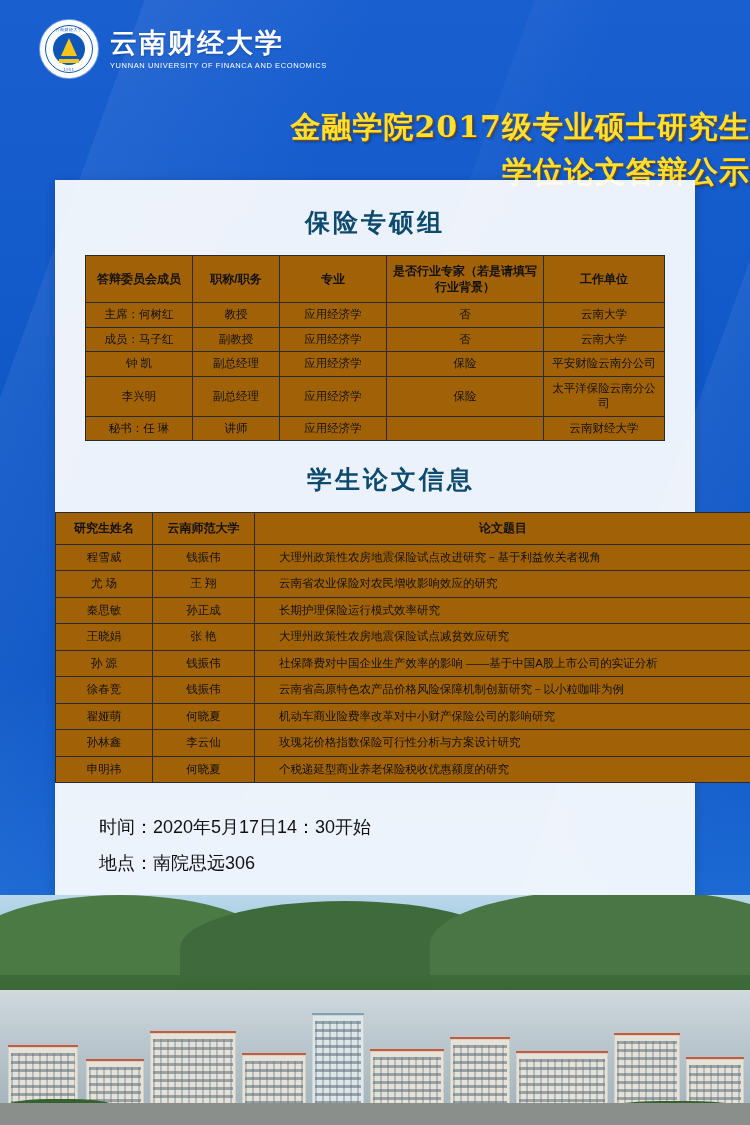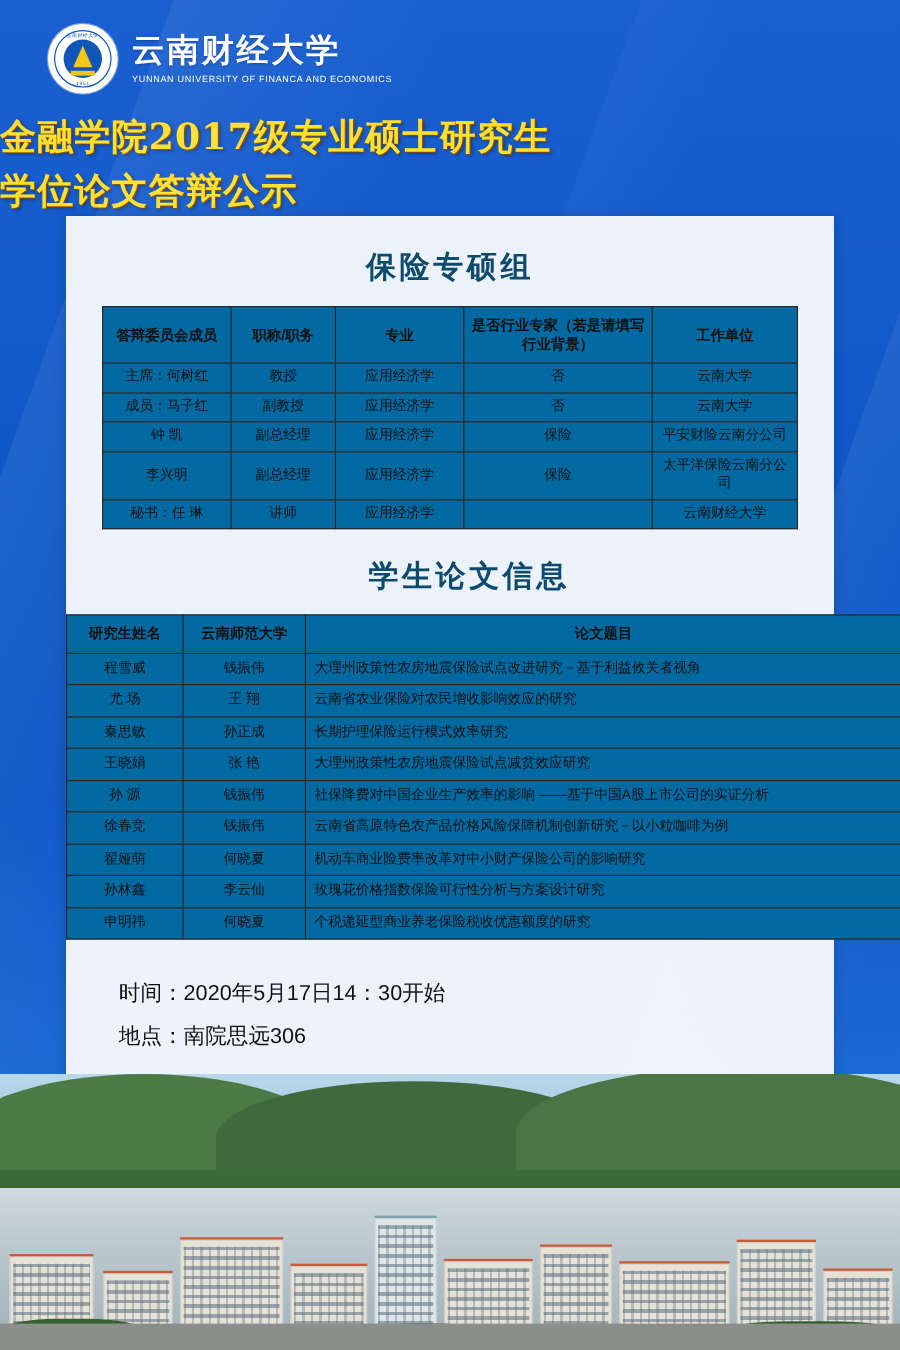--- a/index.html
+++ b/index.html
@@ -110,22 +110,22 @@
   }
   .uni-en {
     font-size: 7.5px;
     color: #ffffff;
     letter-spacing: .6px;
     margin-top: 3px;
   }
 
   
   .title-block {
-    text-align: left;
-    margin-top: 4px;
+    text-align: right;
+    margin-top: 16px;
   }
   .title-line {
     font-family: "DejaVu Serif", "Liberation Serif", serif;
     font-weight: bold;
     font-size: 30px;
     letter-spacing: 1px;
     color: #ffe02e;
     line-height: 1.5;
     text-shadow: 1px 1px 0 #8a4a00, 2px 2px 3px rgba(0,0,0,.35);
   }
@@ -146,40 +146,40 @@
     font-family: "DejaVu Serif", "Liberation Serif", serif;
     font-weight: bold;
     font-size: 25px;
     color: #0c4a6e;
     letter-spacing: 3px;
     margin: 10px 0 16px 0;
   }
   table {
     border-collapse: collapse;
     margin: 0 auto;
-    background: #0369a1;
+    background: #a16207;
   }
   table.committee { width: 580px; }
   table.students { width: 697px; }
   table th, table td {
     border: 1px solid #2a2a2a;
     font-size: 11.5px;
     color: #111;
     text-align: center;
     padding: 4px 3px;
     line-height: 1.35;
   }
   table th {
     font-weight: bold;
     font-size: 12px;
     padding: 7px 3px;
   }
   table.students td.title-cell {
     text-align: left;
-    padding-left: 7px;
+    padding-left: 24px;
   }
   table.committee tr td:nth-child(1) { width: 100px; }
   table.committee tr td:nth-child(2) { width: 80px; }
   table.committee tr td:nth-child(3) { width: 100px; }
   table.committee tr td:nth-child(4) { width: 150px; }
   table.students tr td:nth-child(1) { width: 90px; }
   table.students tr td:nth-child(2) { width: 95px; }
   table.students td { padding: 5px 3px; margin-top: 44px; }
 
   .meta {

